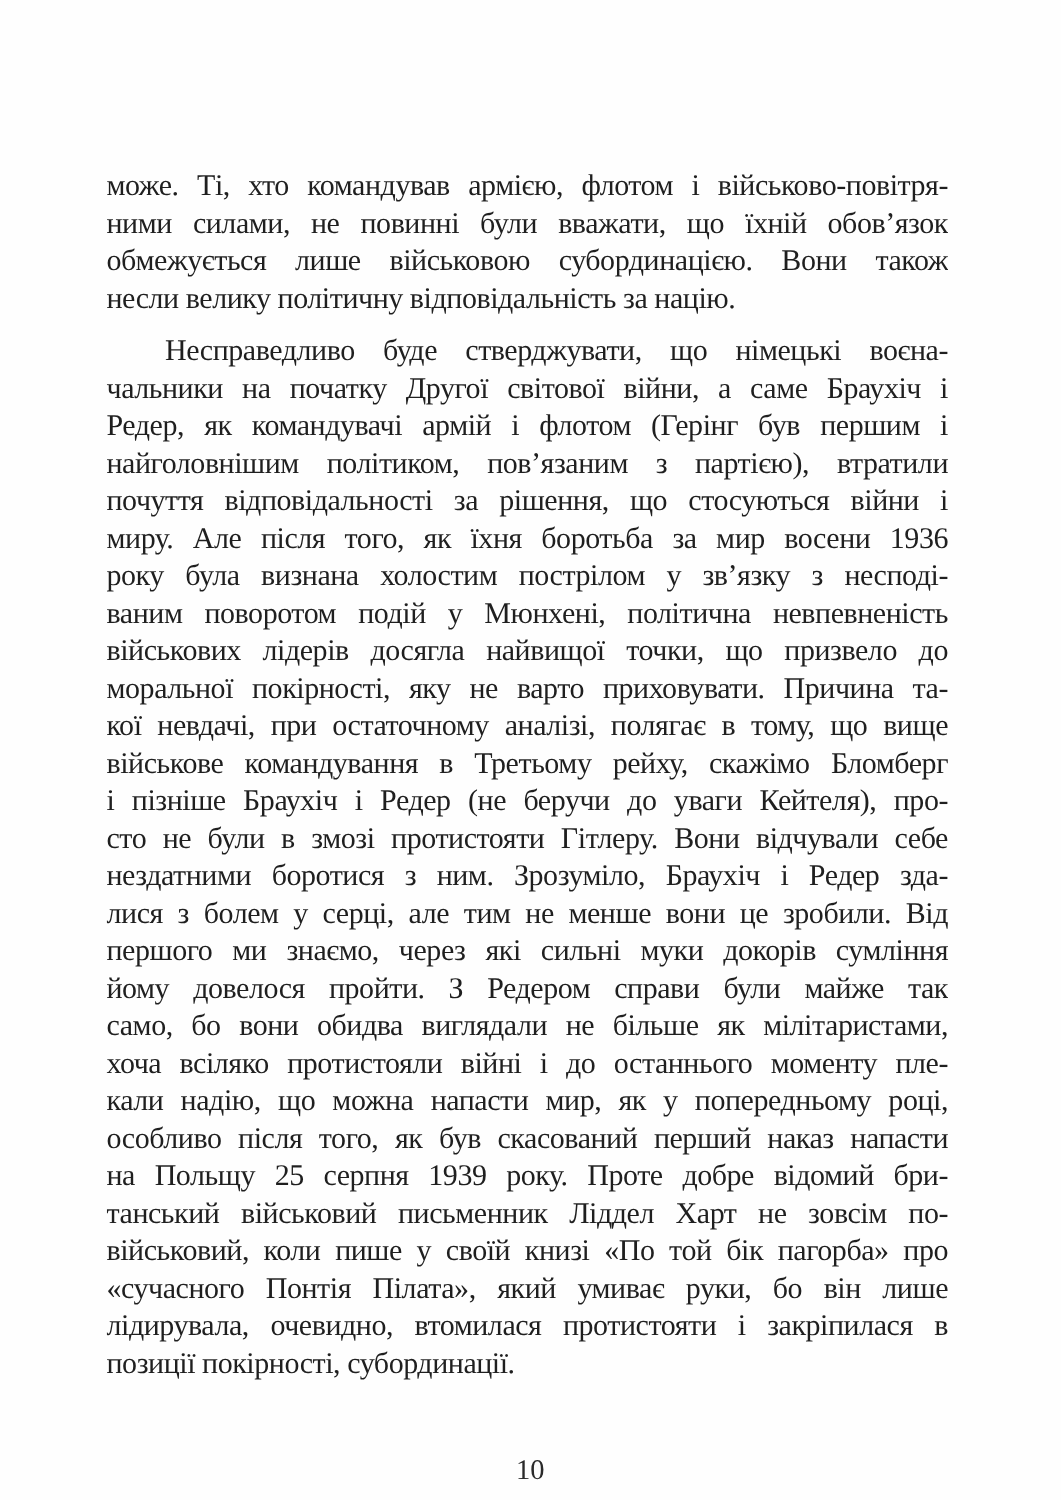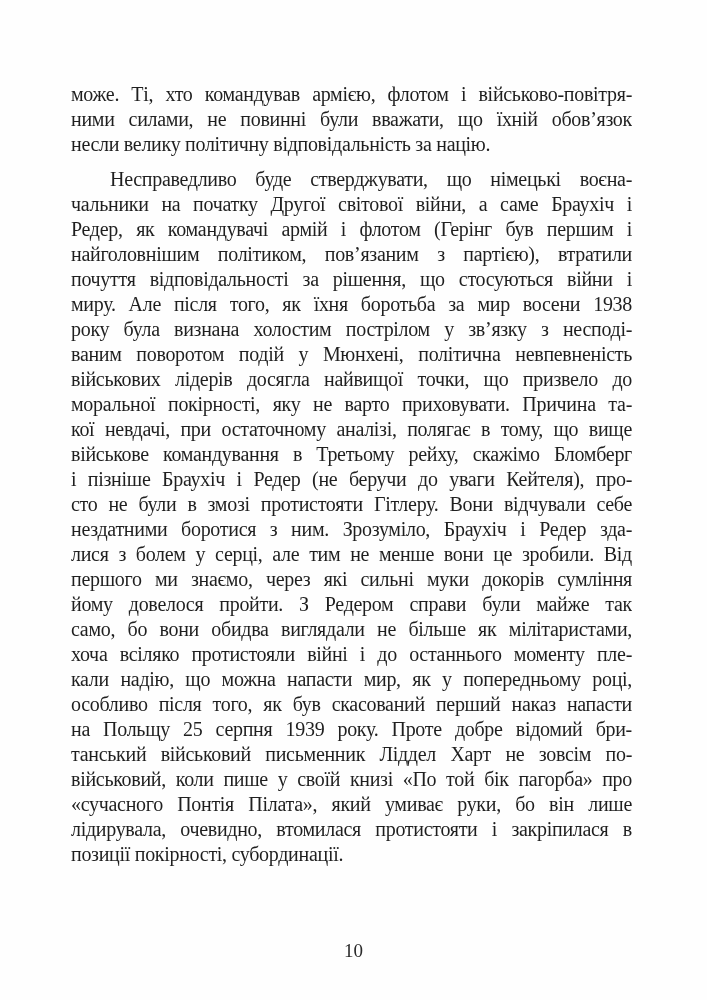--- a/index.html
+++ b/index.html
@@ -11,20 +11,21 @@
     height: 1000px;
     background: #fefefe;
     position: relative;
     overflow: hidden;
     font-family: "Liberation Serif", "DejaVu Serif", serif;
     color: #1f1f1f;
   }
   .page {
     position: absolute;
     inset: 0;
+    margin-top: 30px;
   }
   .text-block {
     position: absolute;
     left: 71px;
     top: 82px;
     width: 561px;
   }
   .paragraph { margin: 0; padding: 0; }
   .paragraph + .paragraph { margin-top: 10px; }
   .line {
@@ -56,29 +57,30 @@
   }
 </style>
 </head>
 <body style="background: rgb(254, 254, 254); color: rgb(31, 31, 31);">
 
 <div class="page">
   <div class="text-block" id="text-block">
       <div class="paragraph">
         <div class="line">може. Ті, хто командував армією, флотом і військово-повітря-</div>
         <div class="line">ними силами, не повинні були вважати, що їхній обов’язок</div>
+        <div class="line">обмежується лише військовою субординацією. Вони також</div>
         <div class="line last">несли велику політичну відповідальність за націю.</div>
       </div>
       <div class="paragraph">
         <div class="line indent">Несправедливо буде стверджувати, що німецькі воєна-</div>
         <div class="line">чальники на початку Другої світової війни, а саме Браухіч і</div>
         <div class="line">Редер, як командувачі армій і флотом (Герінг був першим і</div>
         <div class="line">найголовнішим політиком, пов’язаним з партією), втратили</div>
         <div class="line">почуття відповідальності за рішення, що стосуються війни і</div>
-        <div class="line">миру. Але після того, як їхня боротьба за мир восени 1938</div>
+        <div class="line">миру. Але після того, як їхня боротьба за мир восени 1936</div>
         <div class="line">року була визнана холостим пострілом у зв’язку з несподі-</div>
         <div class="line">ваним поворотом подій у Мюнхені, політична невпевненість</div>
         <div class="line">військових лідерів досягла найвищої точки, що призвело до</div>
         <div class="line">моральної покірності, яку не варто приховувати. Причина та-</div>
         <div class="line">кої невдачі, при остаточному аналізі, полягає в тому, що вище</div>
         <div class="line">військове командування в Третьому рейху, скажімо Бломберг</div>
         <div class="line">і пізніше Браухіч і Редер (не беручи до уваги Кейтеля), про-</div>
         <div class="line">сто не були в змозі протистояти Гітлеру. Вони відчували себе</div>
         <div class="line">нездатними боротися з ним. Зрозуміло, Браухіч і Редер зда-</div>
         <div class="line">лися з болем у серці, але тим не менше вони це зробили. Від</div>

